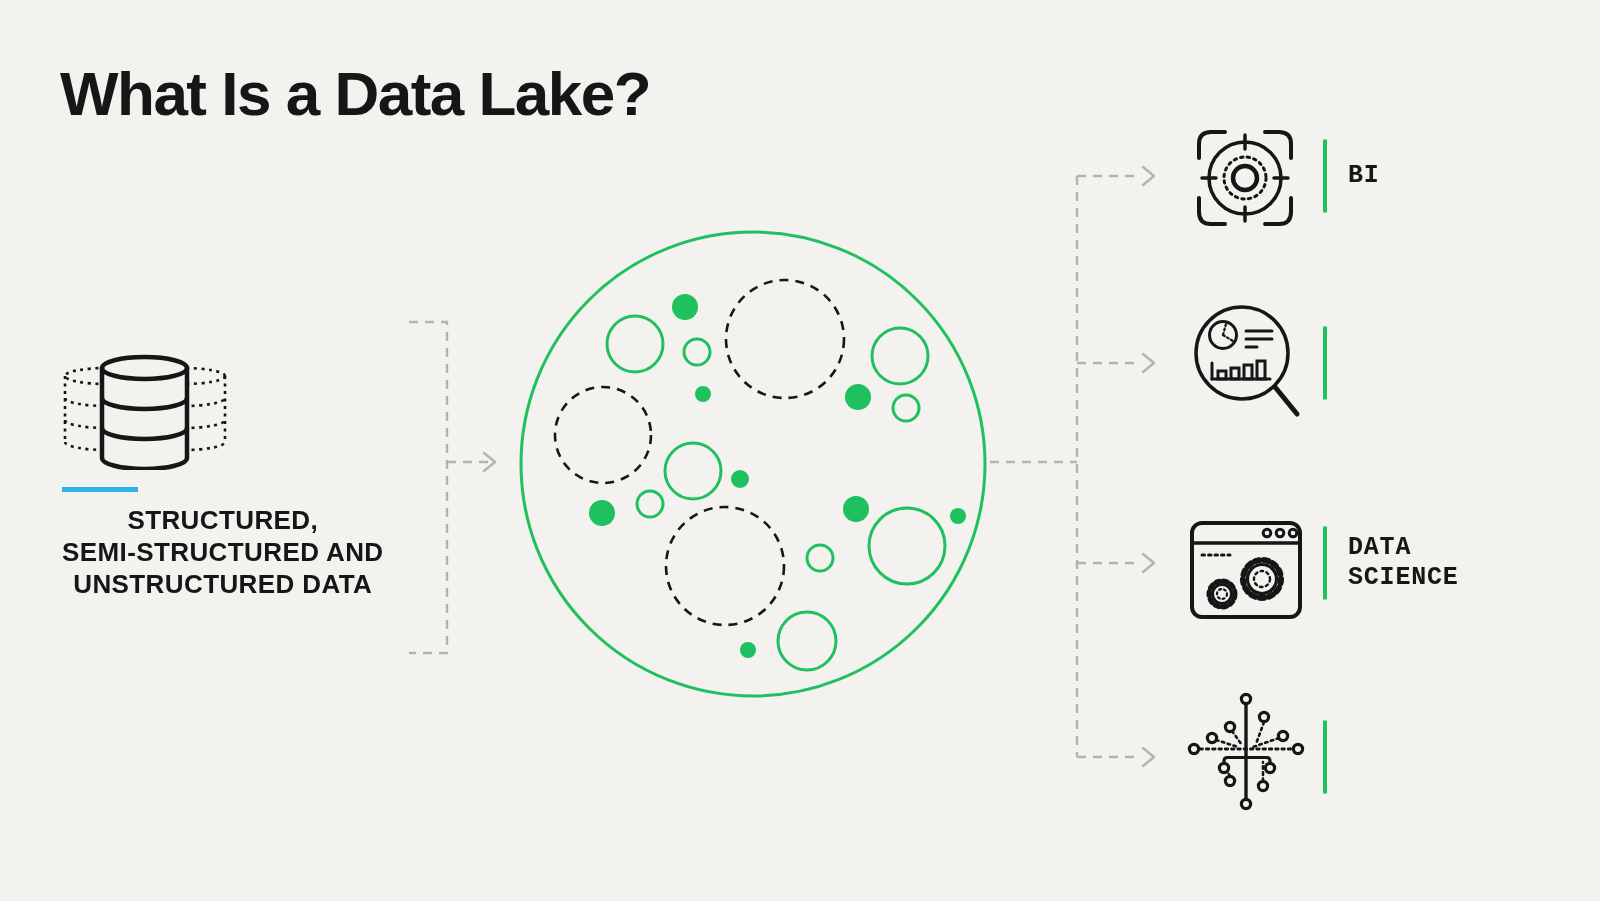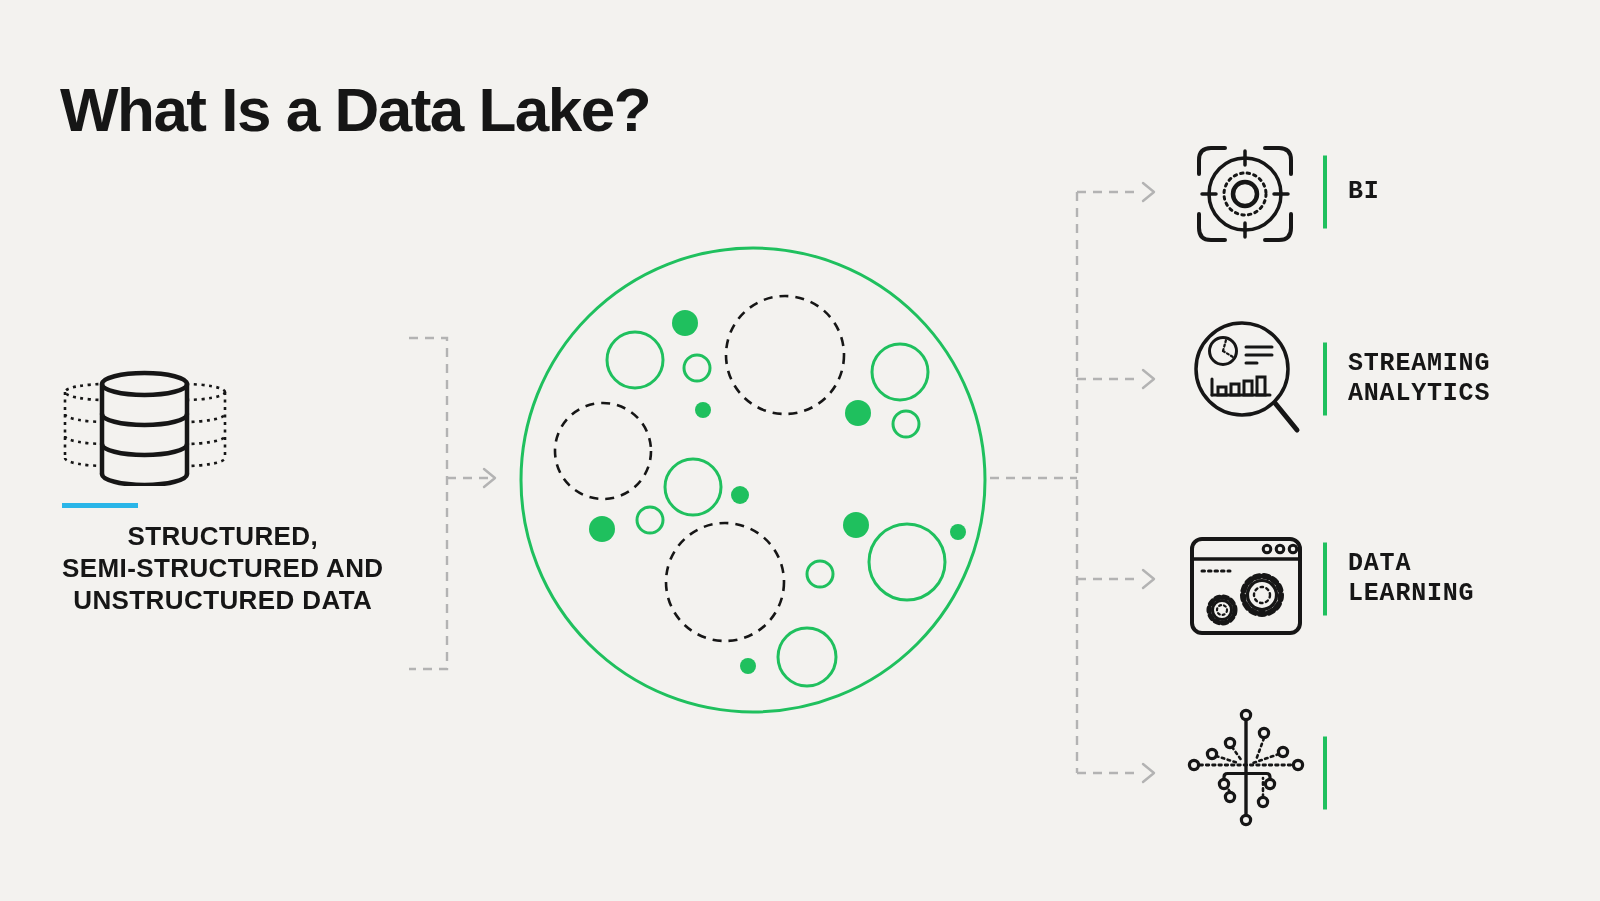--- a/index.html
+++ b/index.html
@@ -3,21 +3,21 @@
 <meta charset="utf-8">
 <style>
   :root{
     --green:#1fc05e; --cyan:#29b5e8; --ink:#161616; --arrow:#b3b3b3; --background:#f3f2ef;
   }
   *{margin:0;padding:0;box-sizing:border-box;}
   html,body{background:var(--background);}
   .stage{
     position:relative; width:1600px; height:836px; overflow:hidden;
     background:var(--background);
-    font-family:"Liberation Sans", sans-serif; color:var(--ink);margin-top:16px;
+    font-family:"Liberation Sans", sans-serif; color:var(--ink);
   }
   .title{
     position:absolute; left:60px; top:60px;
     font-size:62px; font-weight:700; letter-spacing:-1.5px; line-height:1.1; color:var(--ink);
   }
   
   .db-icon{position:absolute; left:62px; top:348px;}
   .accent-underline{position:absolute; left:62px; top:487px; width:76px; height:5px; background:var(--cyan);}
   .source-label{
     position:absolute; left:62px; top:504px;
@@ -172,22 +172,20 @@
         <line x1="56" y1="46" x2="67" y2="46"></line>
         <line x1="22" y1="62" x2="22" y2="78"></line>
         <line x1="22" y1="78" x2="80" y2="78"></line>
         <rect x="28" y="70" width="8" height="8"></rect>
         <rect x="41" y="67" width="8" height="11"></rect>
         <rect x="54" y="64" width="8" height="14"></rect>
         <rect x="67" y="60" width="8" height="18"></rect>
       </g>
     </svg>
     <div class="row-bar"></div>
-    <div class="out-label">STREAMING
-ANALYTICS</div>
   </div>
 
   <div class="output-row" style="top:507px">
     <svg class="out-icon" width="112" height="98" viewBox="0 0 112 98" style="margin-left:5px">
       <rect class="st" x="2" y="2" width="108" height="94" rx="10" stroke-width="4"></rect>
       <line class="st" x1="2" y1="22" x2="110" y2="22" stroke-width="3.5"></line>
       <g class="st" stroke-width="3">
         <circle cx="77" cy="12" r="3.8"></circle>
           <circle cx="90" cy="12" r="3.8"></circle>
           <circle cx="103" cy="12" r="3.8"></circle>
@@ -197,21 +195,21 @@
         <circle class="st" cx="72" cy="58" r="19" stroke-width="6" stroke-dasharray="4.5 4.6"></circle>
         <circle class="st" cx="72" cy="58" r="14.5" stroke-width="3.2"></circle>
         <circle class="st" cx="72" cy="58" r="8" stroke-width="2.4" stroke-dasharray="2.5 3.5"></circle>
         <circle class="st" cx="32" cy="73" r="13" stroke-width="5" stroke-dasharray="3.8 4"></circle>
         <circle class="st" cx="32" cy="73" r="9.5" stroke-width="3"></circle>
         <circle class="st" cx="32" cy="73" r="5" stroke-width="2.2" stroke-dasharray="2 3"></circle>
       </g>
     </svg>
     <div class="row-bar"></div>
     <div class="out-label">DATA
-LEARNING</div>
+SCIENCE</div>
   </div>
 
   <div class="output-row" style="top:701px">
     <svg class="out-icon" width="120" height="122" viewBox="0 0 120 122" style="margin-left:1px">
       <line class="st" x1="60" y1="13" x2="60" y2="108" stroke-width="3.4"></line>
       <line class="st" x1="14" y1="58" x2="106" y2="58" stroke-width="2.8" stroke-dasharray="2.5 3.8"></line>
       <path class="st" d="M38 72 L38 70 Q38 66.5 41.5 66.5 L80.5 66.5 Q84 66.5 84 70 L84 72" stroke-width="3.2"></path>
       <g class="st" stroke-width="2.6" stroke-dasharray="2.5 3.6">
         <path d="M78 31 L70 53"></path>
         <path d="M93 47 L67 56"></path>

